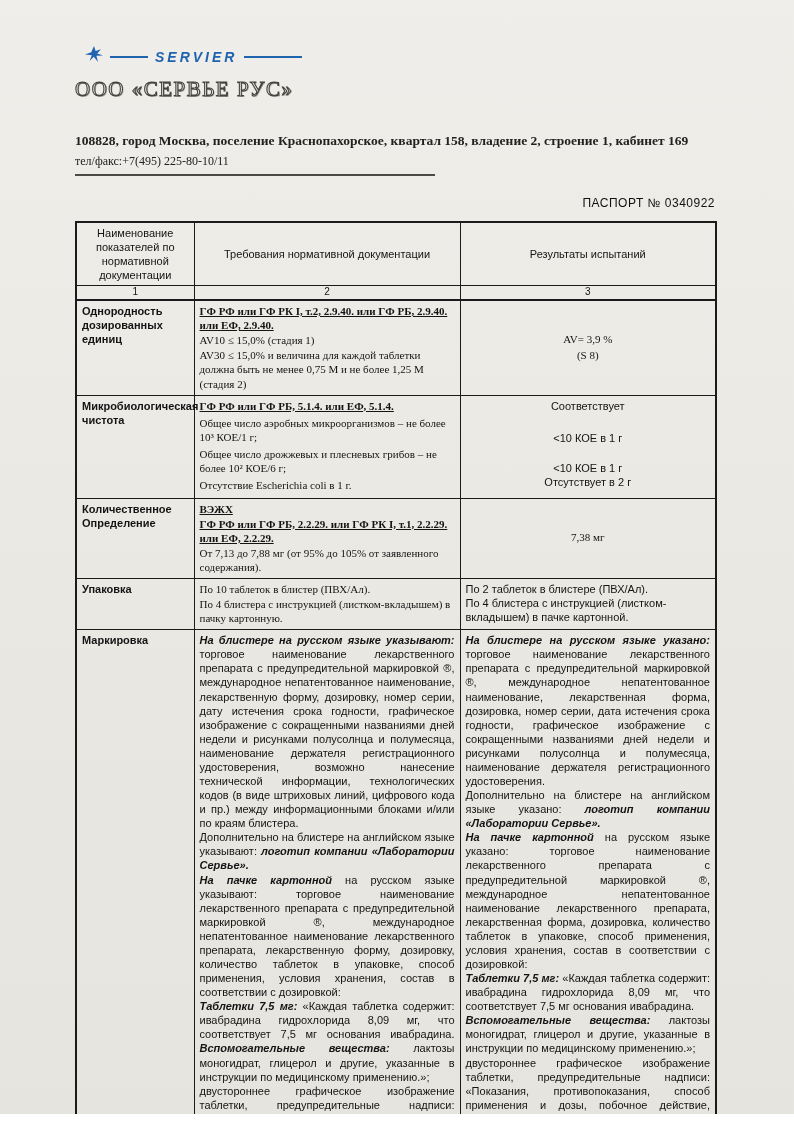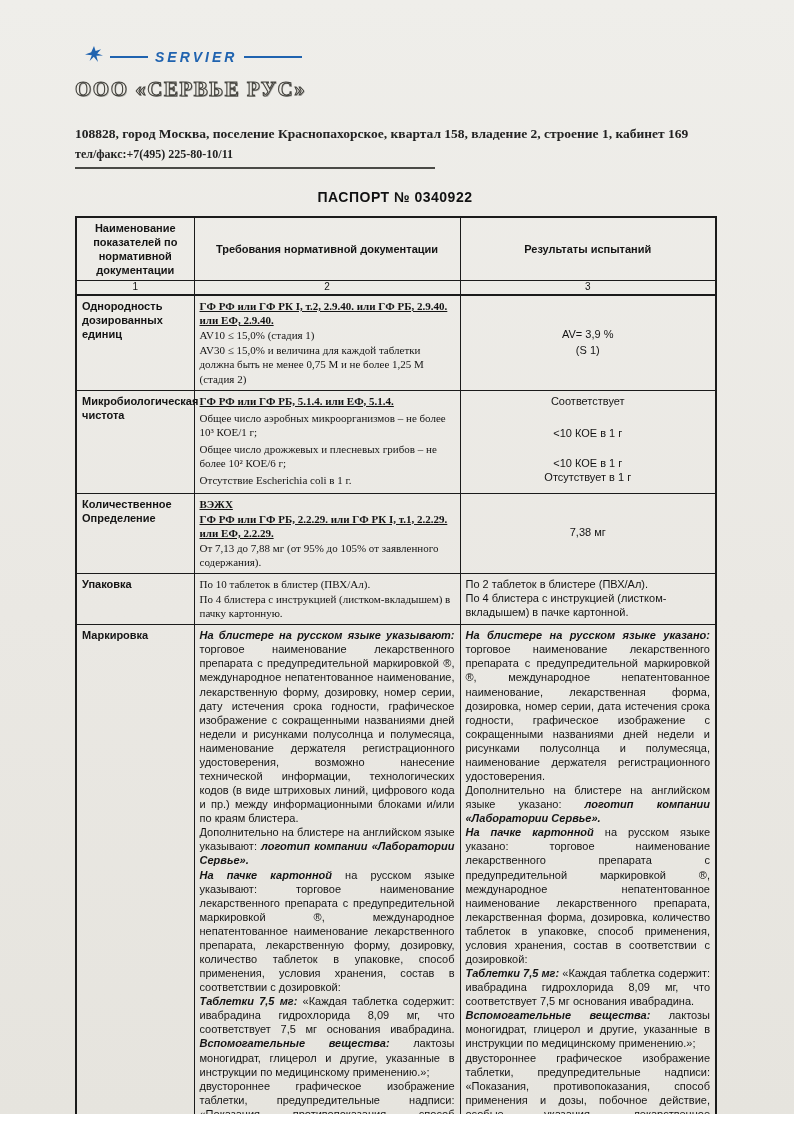--- a/index.html
+++ b/index.html
@@ -19,67 +19,67 @@
   .logo-row { display: flex; align-items: center; gap: 7px; margin-left: 10px; }
   .logo-line { height: 2px; background: #2063af; width: 38px; }
   .logo-line.right { width: 58px; }
   .logo-text {
     color: #2063af; font-weight: bold; font-style: italic;
     font-size: 14px; letter-spacing: 3px; font-family: "Liberation Sans", sans-serif;
   }
   .company {
     margin-top: 10px;
     font-family: "Liberation Serif", serif;
-    font-size: 21px; font-weight: 700; letter-spacing: 1.5px;
+    font-size: 21px; font-weight: 400; letter-spacing: 1.5px;
     color: #eceae4; -webkit-text-stroke: 1.1px #45443f;
     text-shadow: 1px 1px 0 rgba(70,70,65,.35);
     white-space: nowrap;
   }
   .address {
-    margin-top: 24px;
+    margin-top: 31px;
     font-family: "Liberation Serif", serif;
     font-size: 13.5px; font-weight: 700; color: #222;
   }
   .phone {
     margin-top: 5px;
     font-family: "Liberation Serif", serif;
-    font-size: 12px; font-weight: 700; color: #222;
+    font-size: 12px; font-weight: 400; color: #222;
   }
   .header-rule { width: 360px; border-bottom: 2px solid #4a4a46; margin-top: 5px; }
 
   
   .doc-title {
-    text-align: center; font-weight: bold; font-size: 14px;
+    text-align: right; font-weight: normal; font-size: 12px;
     letter-spacing: .5px; margin: 20px 0 11px 0; color: #111;
   }
 
   
   table.doc-table {
     border-collapse: collapse; width: 640px; table-layout: fixed;
     border: 2px solid #1b1b1b;
     font-size: 11px; line-height: 1.28; color: #141414;
   }
   col.c1 { width: 118px; } col.c2 { width: 266px; } col.c3 { width: 256px; }
   .doc-table th, .doc-table td {
     border: 1px solid #1b1b1b; padding: 3px 5px; vertical-align: top; text-align: left;
   }
   tr.head-row th {
-    text-align: center; vertical-align: middle; font-weight: bold;
+    text-align: center; vertical-align: middle; font-weight: normal;
     height: 54px; font-size: 11px;
   }
   tr.num-row td {
     text-align: center; padding: 0 2px; font-size: 10px; height: 13px;
     border-bottom: 2px solid #1b1b1b;
   }
   td.name-cell { font-weight: bold; }
   .ref { font-weight: bold; text-decoration: underline; }
   .req-cell div { margin-bottom: 1px; font-family: Liberation Serif, serif; }
 
   td.center-mid { vertical-align: middle; text-align: center; }
-  td.center-mid div { margin-bottom: 2px; }
+  td.center-mid div { margin-bottom: 2px; font-family: Liberation Serif, serif; }
 
   .mb-blk { display: flex; justify-content: center; align-items: flex-start; text-align: center; }
   .mb-blk.b1 { min-height: 16px; }
   .mb-blk.b2, .mb-blk.b3 { min-height: 30px; align-items: flex-end; }
   .mb-blk.b4 { min-height: 16px; }
   .req-blk.b1 { min-height: 16px; }
   .req-blk.b2, .req-blk.b3 { min-height: 30px; }
   .req-blk.b4 { min-height: 16px; }
 
   tr.marking td { height: 444px; }
@@ -132,37 +132,37 @@
 
       <tr>
         <td class="name-cell">Однородность дозированных единиц</td>
         <td class="req-cell">
           <div class="ref">ГФ РФ или ГФ РК I, т.2, 2.9.40. или ГФ РБ, 2.9.40. или ЕФ, 2.9.40.</div>
           <div>AV10 ≤ 15,0% (стадия 1)</div>
           <div>AV30 ≤ 15,0% и величина для каждой таблетки должна быть не менее 0,75 М и не более 1,25 М (стадия 2)</div>
         </td>
         <td class="center-mid">
           <div>AV= 3,9  %</div>
-          <div>(S 1)</div>
+          <div>(S 8)</div>
         </td>
       </tr>
 
       <tr>
         <td class="name-cell">Микробиологическая чистота</td>
         <td class="req-cell">
           <div class="ref req-blk b1">ГФ РФ или ГФ РБ, 5.1.4. или ЕФ, 5.1.4.</div>
           <div class="req-blk b2">Общее число аэробных микроорганизмов – не более 10³ КОЕ/1 г;</div>
           <div class="req-blk b3">Общее число дрожжевых и плесневых грибов – не более 10² КОЕ/6 г;</div>
           <div class="req-blk b4">Отсутствие Escherichia coli в 1 г.</div>
         </td>
         <td>
           <div class="mb-blk b1">Соответствует</div>
           <div class="mb-blk b2">&lt;10 КОЕ в 1 г</div>
           <div class="mb-blk b3">&lt;10 КОЕ в 1 г</div>
-          <div class="mb-blk b4">Отсутствует в 1 г</div>
+          <div class="mb-blk b4">Отсутствует в 2 г</div>
         </td>
       </tr>
 
       <tr>
         <td class="name-cell">Количественное Определение</td>
         <td class="req-cell">
           <div class="ref">ВЭЖХ</div>
           <div class="ref">ГФ РФ или ГФ РБ, 2.2.29. или ГФ РК I, т.1, 2.2.29. или ЕФ, 2.2.29.</div>
           <div>От 7,13 до 7,88 мг (от 95% до 105% от заявленного содержания).</div>
         </td>

